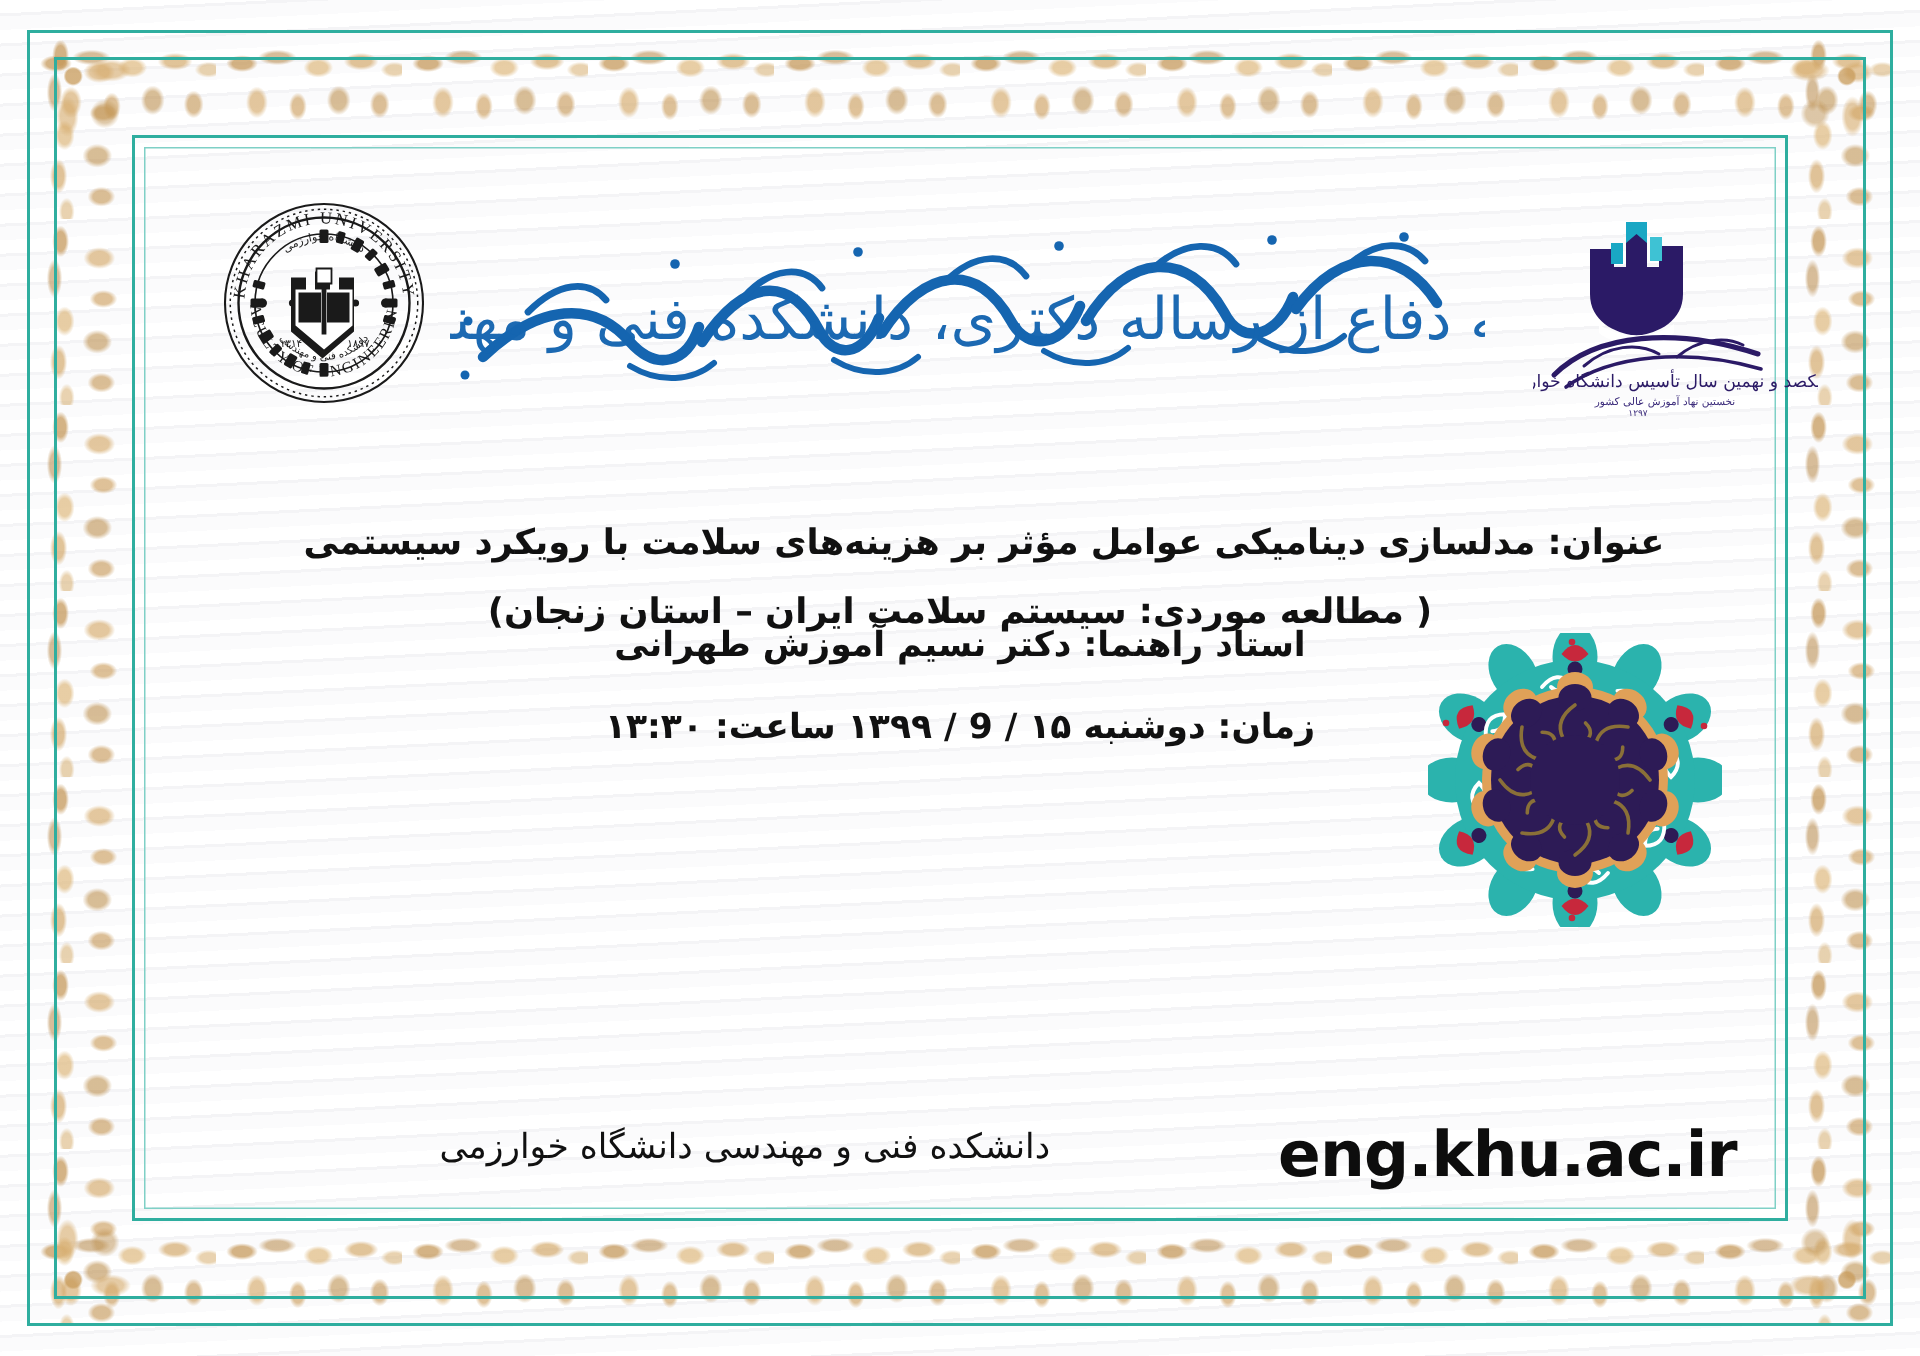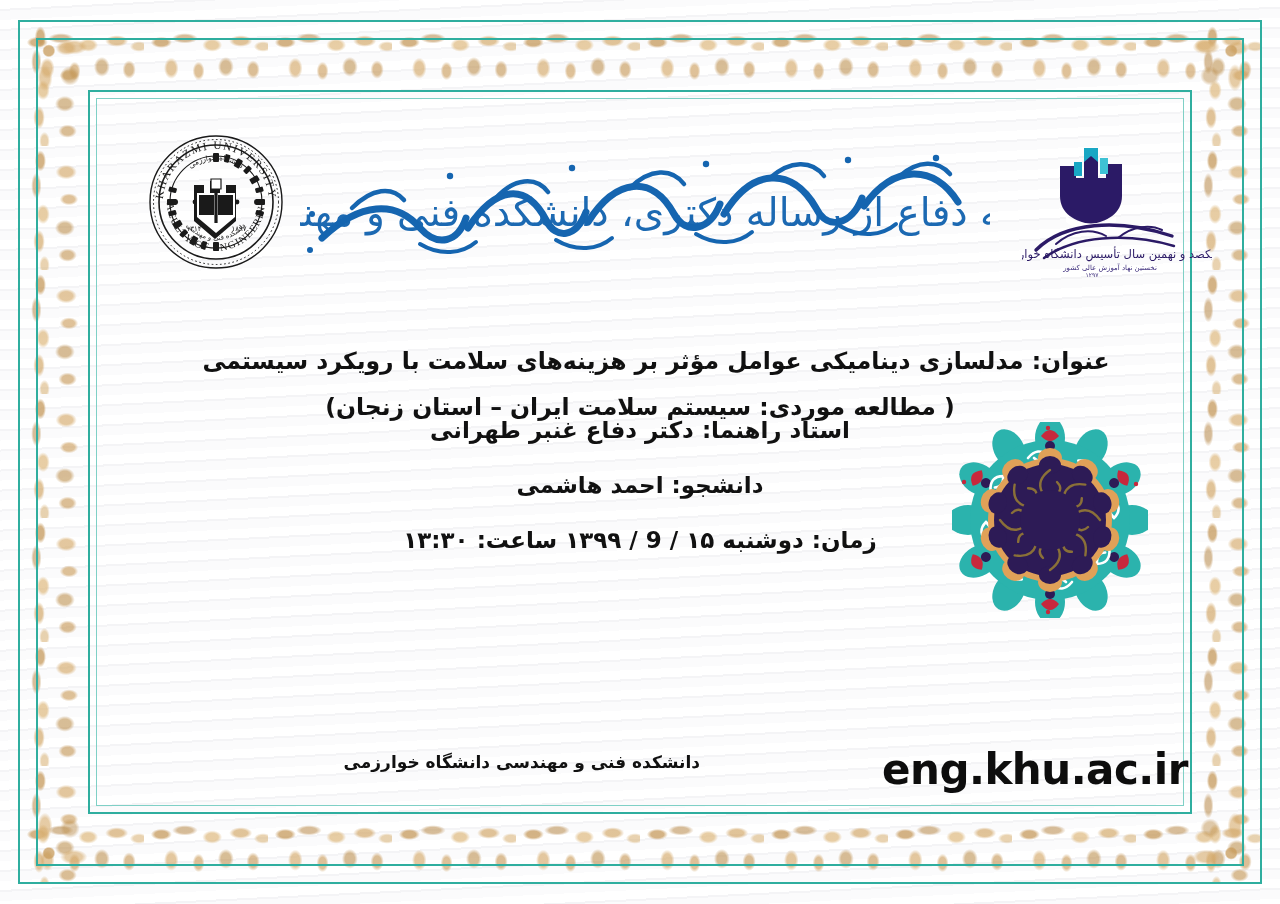--- a/index.html
+++ b/index.html
@@ -151,29 +151,29 @@
   .footer-faculty {
     position: absolute;
     left: 0; right: 0;
     top: 752px;
     direction: rtl;
   }
   .footer-faculty .fac-text {
     position: absolute;
     right: 580px;
     top: 0;
-    font-size: 17px;
-    font-weight: bold;
+    font-size: 23px;
+    font-weight: normal;
     color: #111;
     white-space: nowrap;
     margin-left: 16px;
   }
   .footer-url {
     position: absolute;
-    left: 882px;
+    left: 852px;
     top: 745px;
     font-family: "DejaVu Sans", "Liberation Sans", sans-serif;
     font-size: 42px;
     font-weight: bold;
     color: #0d0d0d;
     letter-spacing: -0.5px;
     direction: ltr;
   }
 </style>
 </head>
@@ -525,22 +525,21 @@
           <circle cx="184" cy="62" r="2.2"></circle>
         <circle cx="96" cy="6" r="2.2"></circle>
           <circle cx="96" cy="190" r="2.2"></circle>
       </g>
     </svg>
   </div>
 
   <div class="body-text">
     <div class="line title-line-1">عنوان: مدلسازی دینامیکی عوامل مؤثر بر هزینه‌های سلامت با رویکرد سیستمی</div>
     <div class="line title-line-2">( مطالعه موردی: سیستم سلامت ایران –  استان زنجان)</div>
-    <div class="line person-line">استاد راهنما: دکتر دفاع غنبر طهرانی</div>
-    <div class="line person-line">دانشجو: احمد هاشمی</div>
+    <div class="line person-line">استاد راهنما: دکتر نسیم آموزش طهرانی</div>
     <div class="line time-line">زمان: دوشنبه ۱۵ / 9 / ۱۳۹۹ ساعت: ۱۳:۳۰</div>
   </div>
 
   <div class="footer-faculty">
     <div class="fac-text">دانشکده فنی و مهندسی دانشگاه خوارزمی</div>
   </div>
   <div class="footer-url">eng.khu.ac.ir</div>
 
 </div>
 

